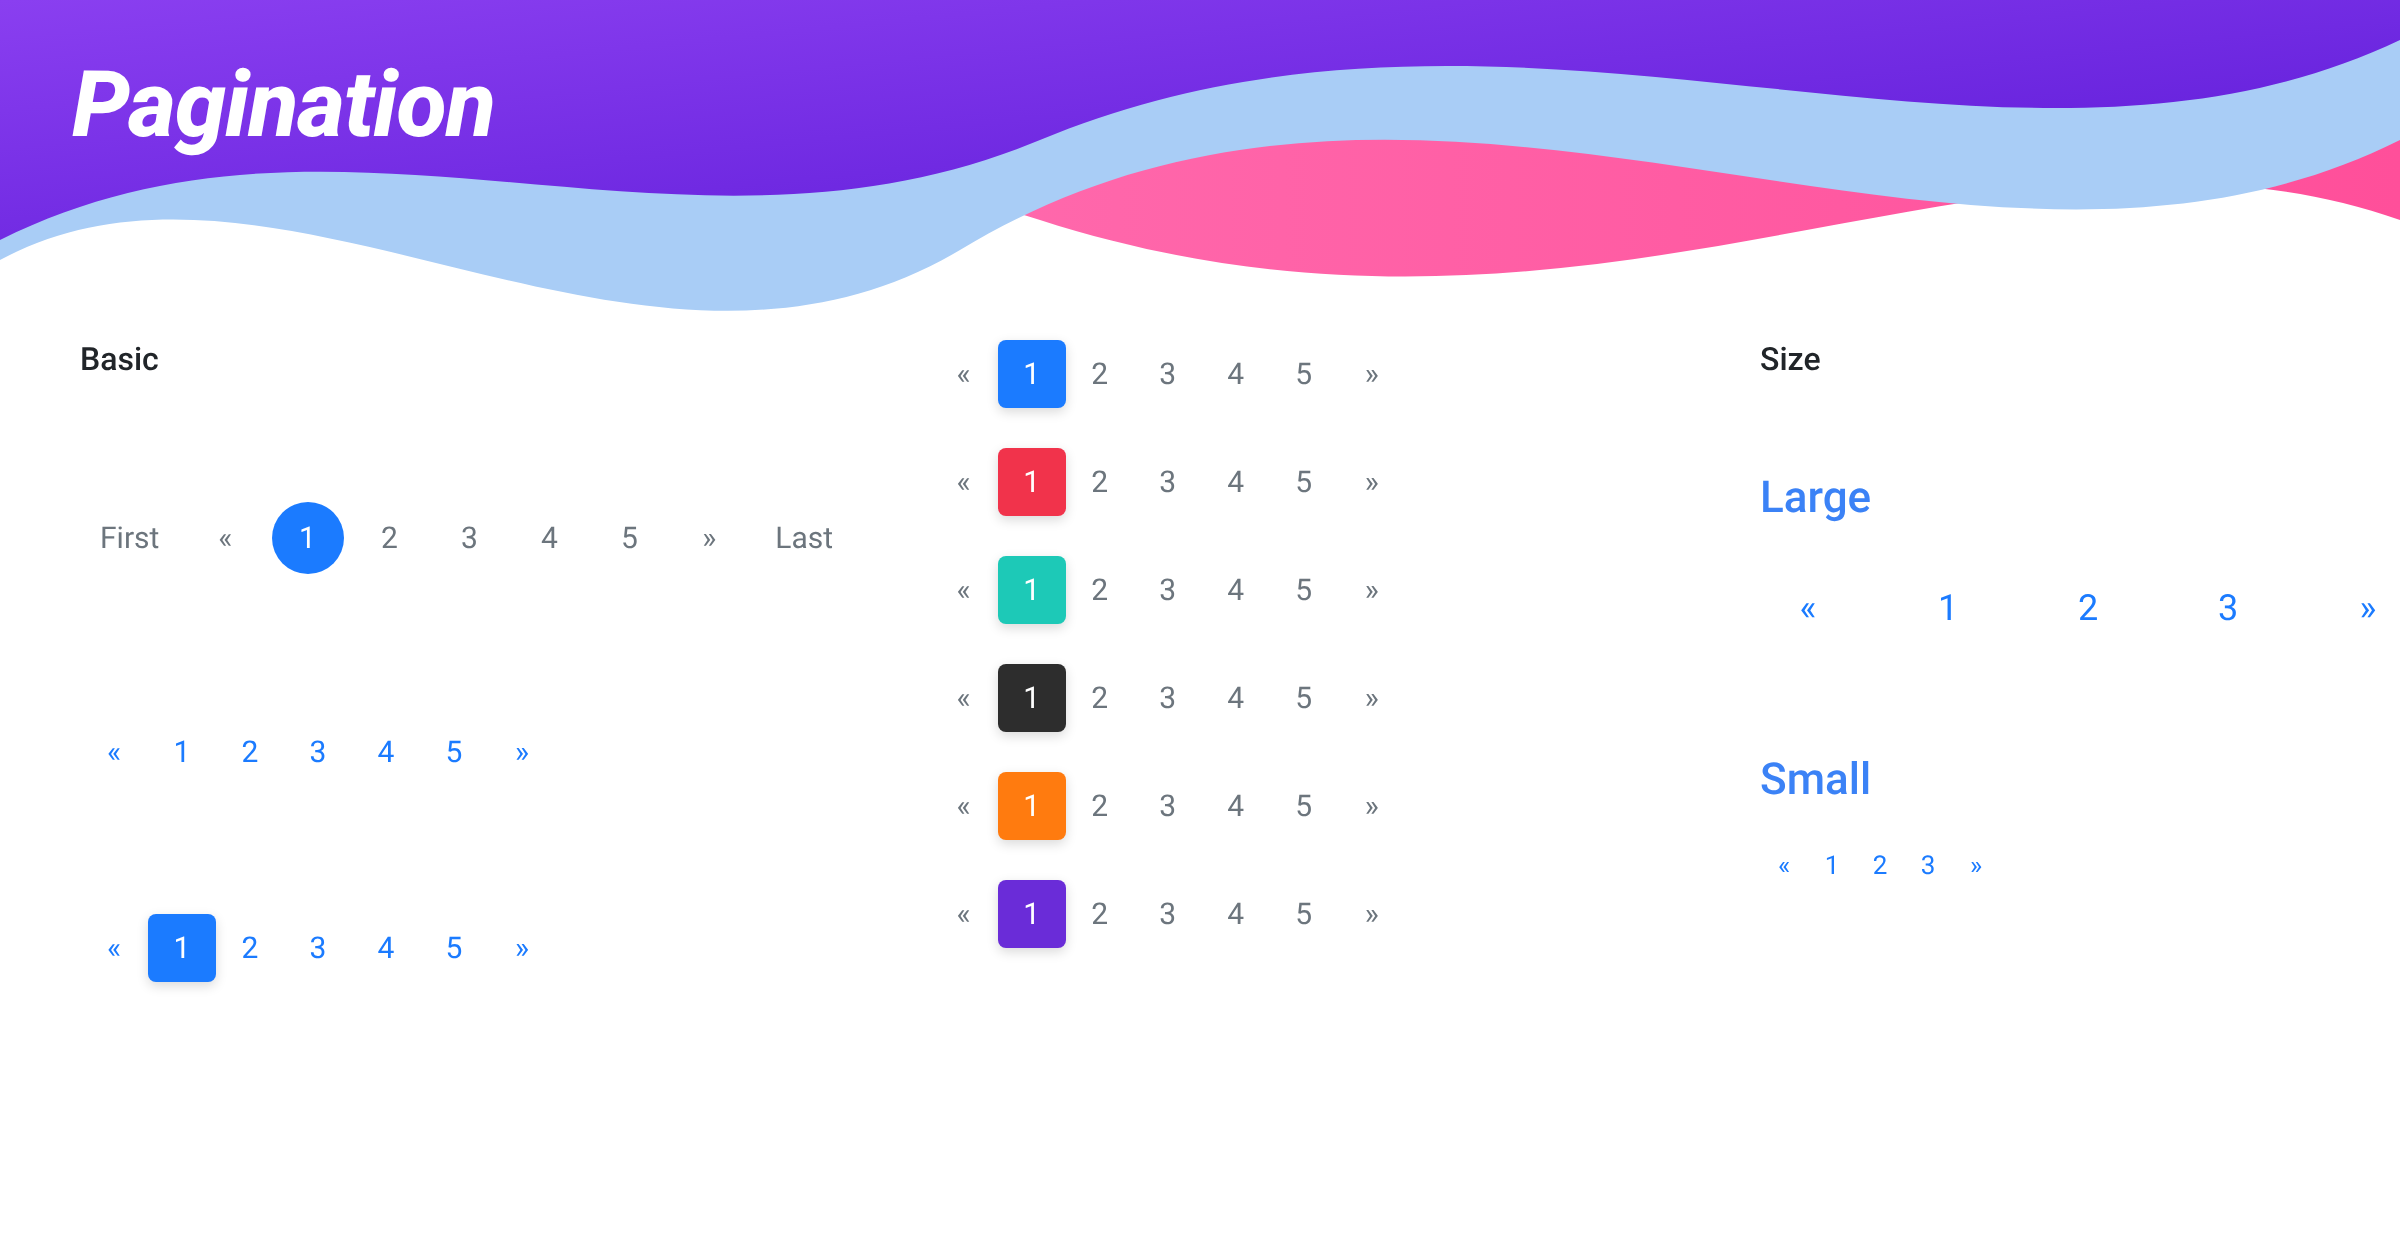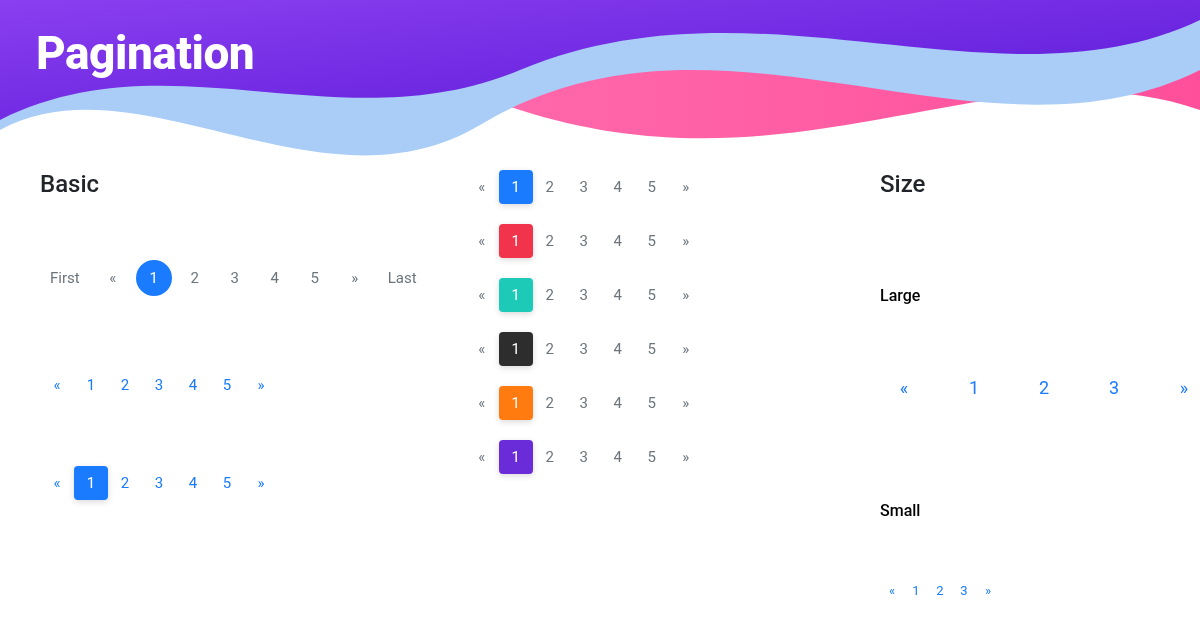--- a/index.html
+++ b/index.html
@@ -4,20 +4,21 @@
 <style>
   * { box-sizing: border-box; margin: 0; padding: 0; }
   html, body { width: 1200px; height: 628px; font-family: -apple-system, BlinkMacSystemFont, "Segoe UI", Roboto, "Helvetica Neue", Arial, sans-serif; background: #fff; color: #212529; overflow: hidden; }
 
   
   .header {
     position: relative;
     width: 972px;
     height: 150px;
     overflow: visible;
+    font-style: italic;
   }
   .header svg { position: absolute; top: 0; left: 0; }
   .page-title {
     position: absolute;
     top: 26px;
     left: 36px;
     color: #fff;
     font-weight: 800;
     font-size: 46px;
     letter-spacing: -0.5px;
@@ -27,32 +28,32 @@
     position: absolute;
     top: 150px;
     left: 0;
     width: 1200px;
     padding: 20px 40px 0 40px;
     display: flex;
   }
   .col { display: flex; flex-direction: column; }
   .col-basic { width: 440px; }
   .col-colors { width: 430px; }
-  .col-size { width: 280px; gap: 40px; }
+  .col-size { width: 280px; }
 
   .section-title {
-    font-size: 24px;
+    font-size: 16px;
     font-weight: 500;
     color: #212529;
     margin-bottom: 42px;
   }
   .sub-title {
-    font-size: 16px;
+    font-size: 22px;
     font-weight: 500;
-    color: #000000;
+    color: #3b82f6;
     margin-bottom: 18px;
   }
 
   .pagi {
     display: flex;
     align-items: center;
     gap: 0;
   }
   .pagi .pg {
     display: inline-flex;

